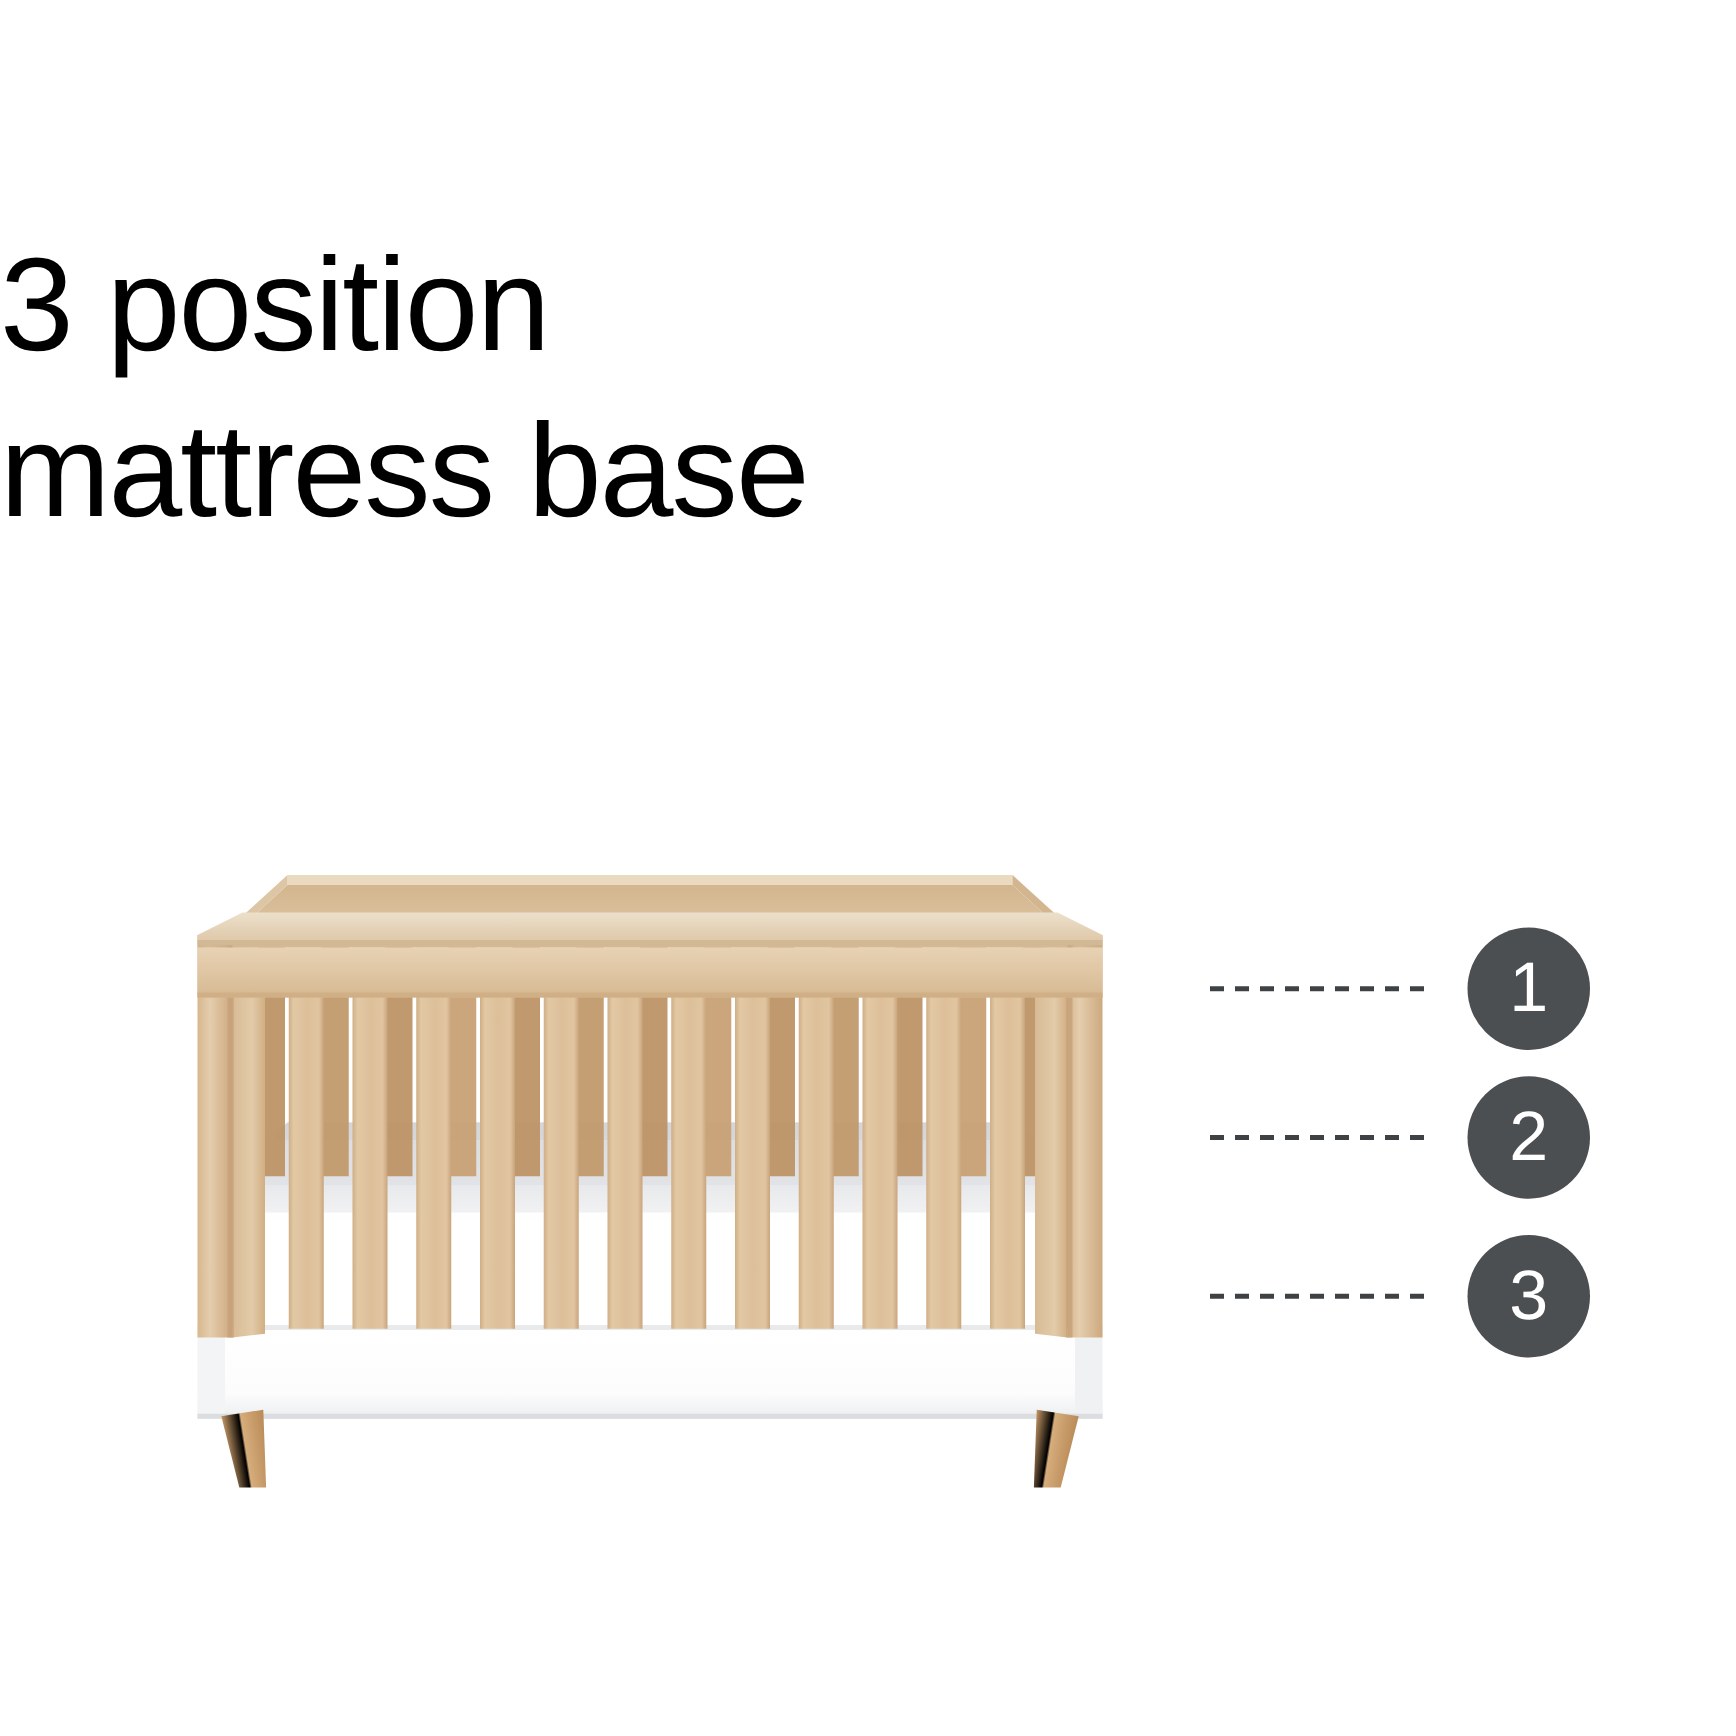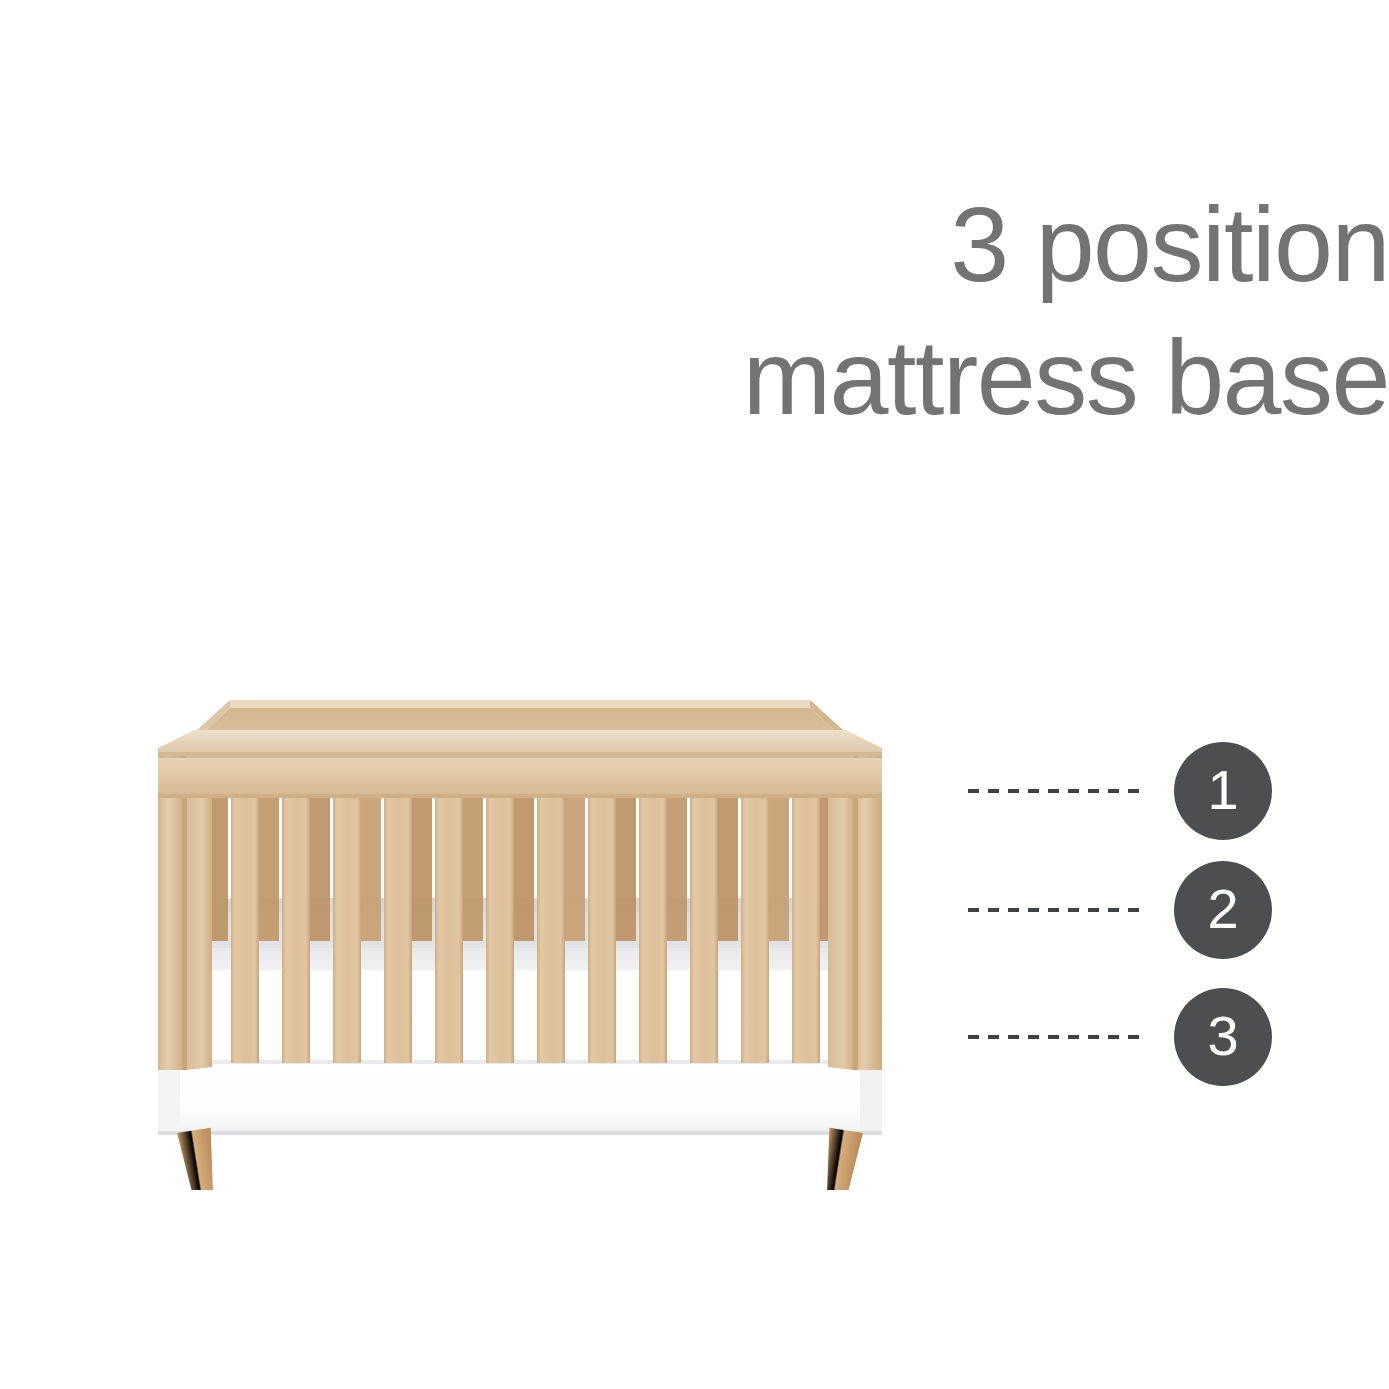--- a/index.html
+++ b/index.html
@@ -22,22 +22,22 @@
     height: 1389px;
     background: #ffffff;
   }
 
   
   .headline {
     position: absolute;
     left: 0;
     top: 178px;
     width: 1389px;
-    text-align: right;
-    color: #737373;
+    text-align: left;
+    color: #000000;
     font-family: "Liberation Sans", sans-serif;
     font-size: 106px;
     line-height: 133px;
     font-weight: 400;
     letter-spacing: -1.5px;
     white-space: pre-line;
   }
 
   
   #crib {

